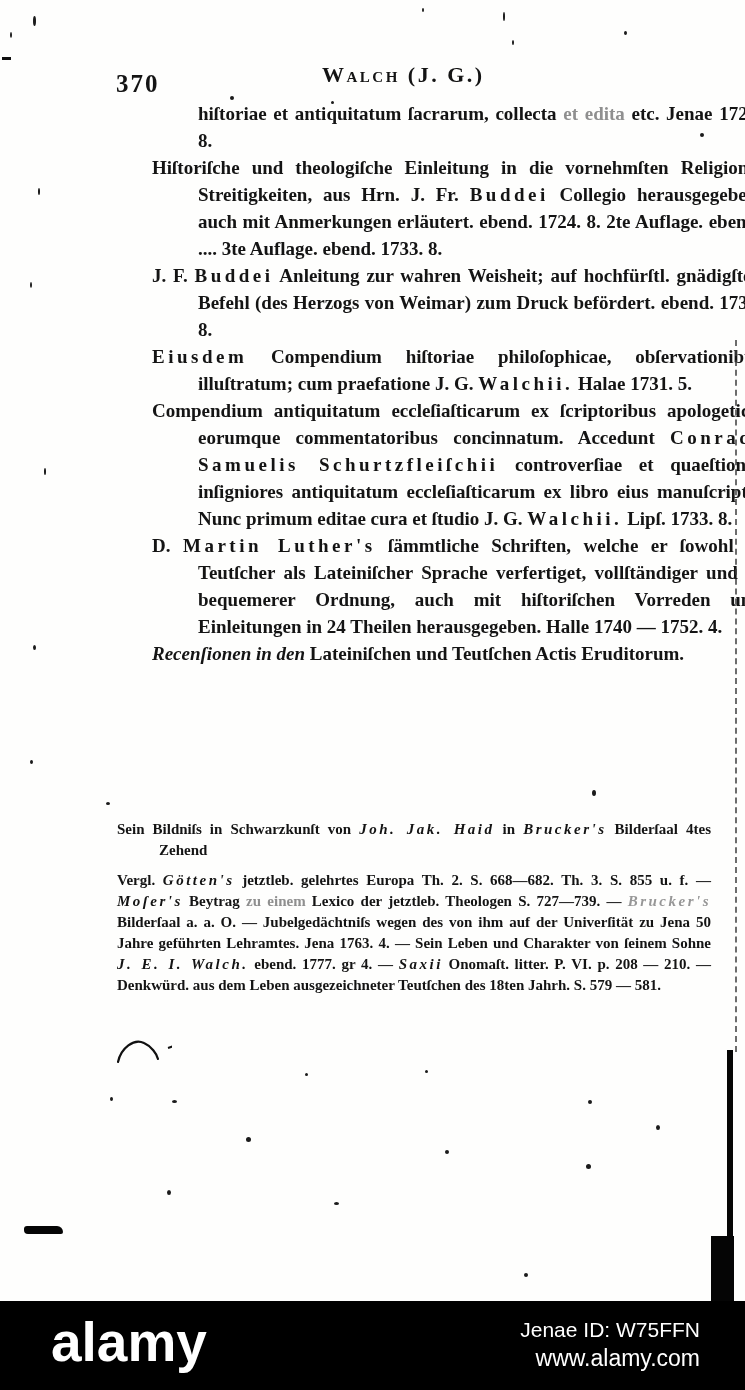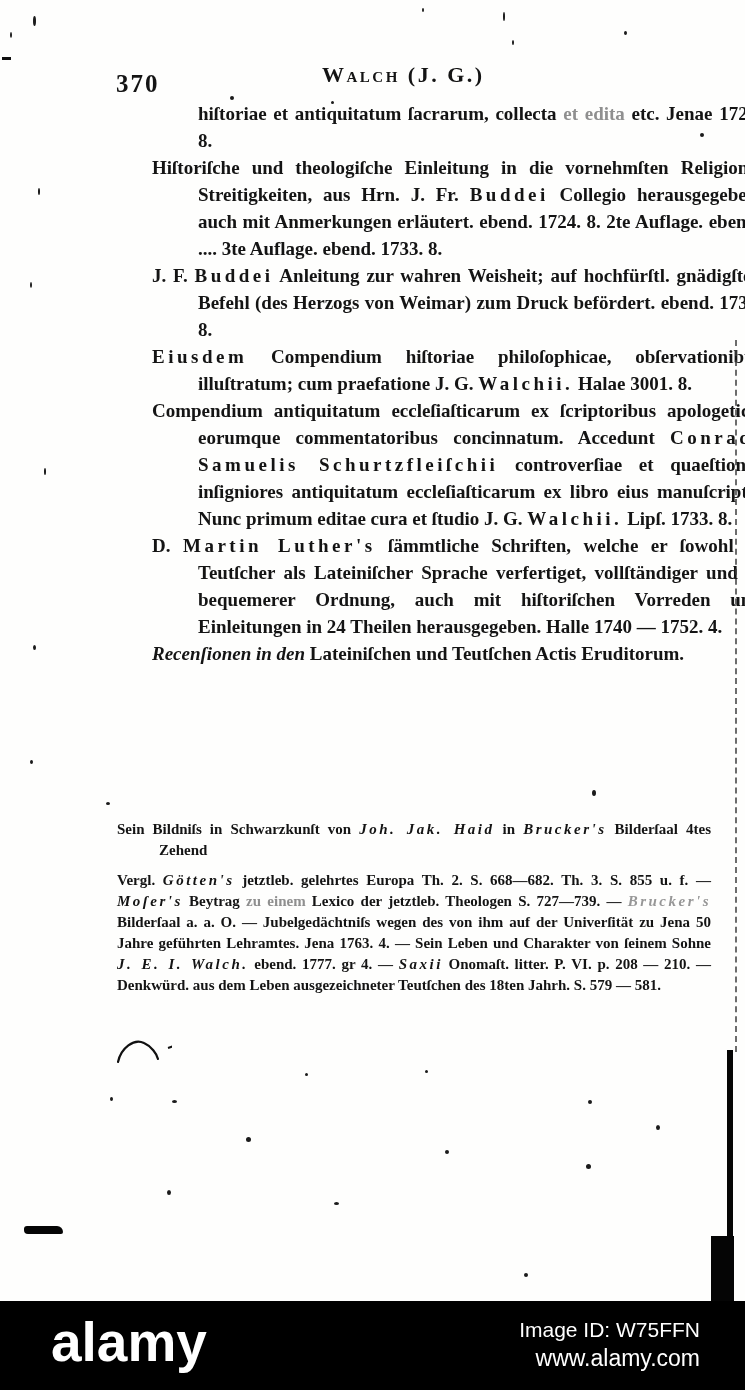--- a/index.html
+++ b/index.html
@@ -54,21 +54,21 @@
 
 <div class="page">
 
   <div class="pagenum">370</div>
   <div class="running-header">Walch (J. G.)</div>
 
   <div class="entries" id="entries">
       <p class="entry cont"><span class="seg-n">hiſtoriae et antiquitatum ſacrarum,  collecta </span><span class="seg-f">et edita</span><span class="seg-n"> etc.  Jenae 1723. 8.</span></p>
       <p class="entry hang"><span class="seg-n">Hiſtoriſche und theologiſche Einleitung in die vornehmſten Religions-Streitigkeiten,  aus Hrn. J. Fr. </span><span class="seg-sp">Buddei</span><span class="seg-n"> Collegio herausgegeben, auch mit Anmerkungen erläutert.  ebend. 1724. 8.  2te Auflage.  ebend. .... 3te Auflage.  ebend. 1733. 8.</span></p>
       <p class="entry hang"><span class="seg-n">J. F. </span><span class="seg-sp">Buddei</span><span class="seg-n"> Anleitung zur wahren Weisheit;  auf hochfürſtl. gnädigſten Befehl (des Herzogs von Weimar) zum Druck befördert.  ebend. 1731. 8.</span></p>
-      <p class="entry hang"><span class="seg-sp">Eiusdem</span><span class="seg-n"> Compendium hiſtoriae philoſophicae, obſervationibus illuſtratum;  cum praefatione J. G. </span><span class="seg-sp">Walchii.</span><span class="seg-n">  Halae 3001. 8.</span></p>
+      <p class="entry hang"><span class="seg-sp">Eiusdem</span><span class="seg-n"> Compendium hiſtoriae philoſophicae, obſervationibus illuſtratum;  cum praefatione J. G. </span><span class="seg-sp">Walchii.</span><span class="seg-n">  Halae 1731. 5.</span></p>
       <p class="entry hang"><span class="seg-n">Compendium antiquitatum eccleſiaſticarum ex ſcriptoribus apologeticis eorumque commentatoribus concinnatum.  Accedunt </span><span class="seg-sp">Conradi Samuelis Schurtzfleiſchii</span><span class="seg-n"> controverſiae et quaeſtiones inſigniores antiquitatum eccleſiaſticarum ex libro eius manuſcripto. Nunc primum editae cura et ſtudio J. G. </span><span class="seg-sp">Walchii.</span><span class="seg-n"> Lipſ. 1733. 8.</span></p>
       <p class="entry hang"><span class="seg-n">D. </span><span class="seg-sp">Martin Luther's</span><span class="seg-n"> ſämmtliche Schriften,  welche er ſowohl in Teutſcher als Lateiniſcher Sprache verfertiget,  vollſtändiger und in bequemerer Ordnung, auch mit hiſtoriſchen Vorreden und Einleitungen in 24 Theilen herausgegeben.  Halle 1740 — 1752. 4.</span></p>
       <p class="entry hang"><span class="seg-it">Recenſionen in den</span><span class="seg-n"> Lateiniſchen und Teutſchen Actis Eruditorum.</span></p>
     </div>
 
   <div class="notes" id="notes">
       <p class="note hang"><span class="seg-n">Sein  Bildniſs  in  Schwarzkunſt  von </span><span class="seg-itsp">Joh. Jak. Haid</span><span class="seg-n"> in </span><span class="seg-itsp">Brucker's</span><span class="seg-n"> Bilderſaal 4tes Zehend</span></p>
       <p class="note flush"><span class="seg-n">Vergl. </span><span class="seg-itsp">Götten's</span><span class="seg-n"> jetztleb. gelehrtes Europa Th. 2. S. 668—682. Th. 3. S. 855 u. f.  — </span><span class="seg-itsp">Moſer's</span><span class="seg-n"> Beytrag </span><span class="seg-f">zu einem</span><span class="seg-n"> Lexico der jetztleb. Theologen S. 727—739. — </span><span class="seg-itspf">Brucker's</span><span class="seg-n"> Bilderſaal a. a. O.  —  Jubelgedächtniſs wegen des von ihm auf der Univerſität zu Jena 50 Jahre geführten Lehramtes. Jena 1763. 4.  —  Sein Leben und Charakter von ſeinem Sohne </span><span class="seg-itsp">J. E. I. Walch.</span><span class="seg-n"> ebend. 1777. gr 4.  — </span><span class="seg-itsp">Saxii</span><span class="seg-n"> Onomaſt. litter. P. VI. p. 208 — 210.  —  Denkwürd. aus dem Leben ausgezeichneter Teutſchen des 18ten Jahrh. S. 579 — 581.</span></p>
     </div>
 
@@ -111,16 +111,16 @@
     <div class="speck" style="left:586px;top:1164px;width:5px;height:5px"></div>
     <div class="speck" style="left:524px;top:1273px;width:4px;height:4px"></div>
     <div class="speck" style="left:588px;top:1100px;width:4px;height:4px"></div>
     <div class="speck" style="left:656px;top:1125px;width:4px;height:5px"></div>
   </div>
 </div>
 
 <div class="alamy-bar">
   <div class="alamy-logo">alamy</div>
   <div class="alamy-right">
-    <div class="alamy-id">Image ID: W75FFN</div>
+    <div class="alamy-id">Jenae ID: W75FFN</div>
     <div class="alamy-url">www.alamy.com</div>
   </div>
 </div>
 
 </body></html>

